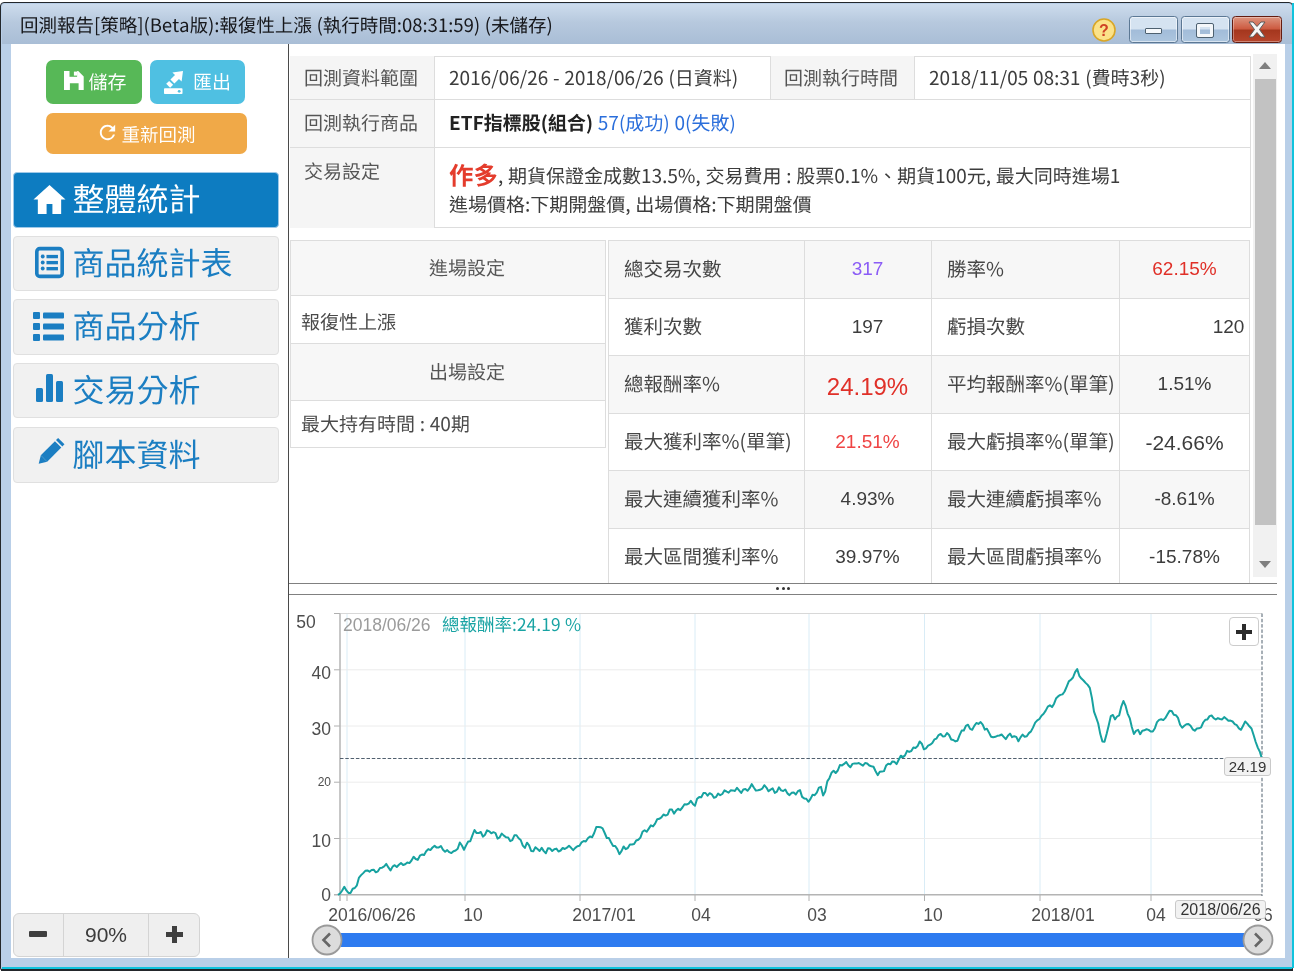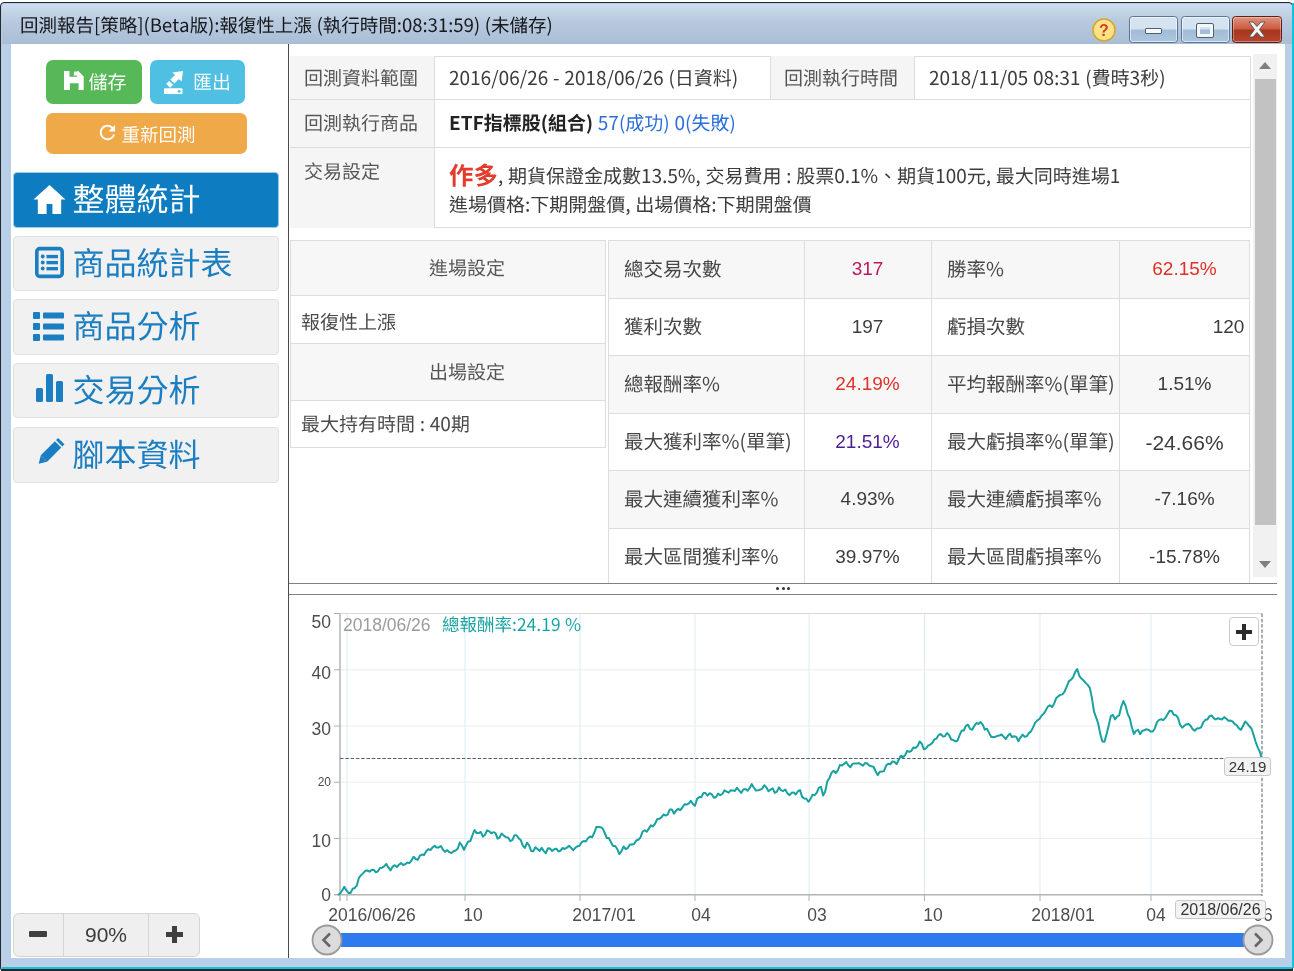--- a/index.html
+++ b/index.html
@@ -125,30 +125,30 @@
   <div class="abs" style="left:609px;top:470px;width:640px;height:57.5px;background:#f7f7f7;"></div>
   <div class="abs" style="left:608px;top:297.5px;width:642px;height:1px;background:#ddd;"></div>
   <div class="abs" style="left:608px;top:355px;width:642px;height:1px;background:#ddd;"></div>
   <div class="abs" style="left:608px;top:412.5px;width:642px;height:1px;background:#ddd;"></div>
   <div class="abs" style="left:608px;top:470px;width:642px;height:1px;background:#ddd;"></div>
   <div class="abs" style="left:608px;top:527.5px;width:642px;height:1px;background:#ddd;"></div>
   <div class="abs" style="left:804px;top:240px;width:1px;height:343px;background:#ddd;"></div>
   <div class="abs" style="left:931px;top:240px;width:1px;height:343px;background:#ddd;"></div>
   <div class="abs" style="left:1119px;top:240px;width:1px;height:343px;background:#ddd;"></div>
 
-  <div class="abs" style="left:804px;top:258px;width:127px;text-align:center;font-size:19px;color:#be185d;">317</div>
+  <div class="abs" style="left:804px;top:258px;width:127px;text-align:center;font-size:19px;color:#8b5cf6;">317</div>
   <div class="abs" style="left:1119px;top:258px;width:131px;text-align:center;font-size:19px;color:#e03028;">62.15%</div>
   <div class="abs" style="left:804px;top:315.5px;width:127px;text-align:center;font-size:19px;color:#3c3c3c;">197</div>
   <div class="abs" style="left:1119px;top:315.5px;width:131px;text-align:center;font-size:19px;color:#3c3c3c;margin-left:44px;">120</div>
-  <div class="abs" style="left:804px;top:373px;width:127px;text-align:center;font-size:19px;color:#e03028;">24.19%</div>
+  <div class="abs" style="left:804px;top:373px;width:127px;text-align:center;font-size:24px;color:#e03028;">24.19%</div>
   <div class="abs" style="left:1119px;top:373px;width:131px;text-align:center;font-size:19px;color:#3c3c3c;">1.51%</div>
-  <div class="abs" style="left:804px;top:430.5px;width:127px;text-align:center;font-size:19px;color:#4c1d95;">21.51%</div>
+  <div class="abs" style="left:804px;top:430.5px;width:127px;text-align:center;font-size:19px;color:#ef4444;">21.51%</div>
   <div class="abs" style="left:1119px;top:430.5px;width:131px;text-align:center;font-size:21px;color:#3c3c3c;">-24.66%</div>
   <div class="abs" style="left:804px;top:488px;width:127px;text-align:center;font-size:19px;color:#3c3c3c;">4.93%</div>
-  <div class="abs" style="left:1119px;top:488px;width:131px;text-align:center;font-size:19px;color:#3c3c3c;">-7.16%</div>
+  <div class="abs" style="left:1119px;top:488px;width:131px;text-align:center;font-size:19px;color:#3c3c3c;">-8.61%</div>
   <div class="abs" style="left:804px;top:545.5px;width:127px;text-align:center;font-size:19px;color:#3c3c3c;">39.97%</div>
   <div class="abs" style="left:1119px;top:545.5px;width:131px;text-align:center;font-size:19px;color:#3c3c3c;">-15.78%</div>
 
   <div class="abs" style="left:1253px;top:54px;width:24px;height:523px;background:#f1f1f1;"></div>
   <div class="abs" style="left:1259px;top:62px;width:0;height:0;border-left:6.5px solid transparent;border-right:6.5px solid transparent;border-bottom:7px solid #7f7f7f;"></div>
   <div class="abs" style="left:1254.5px;top:79px;width:21px;height:446px;background:#c2c2c2;"></div>
   <div class="abs" style="left:1259px;top:561px;width:0;height:0;border-left:6.5px solid transparent;border-right:6.5px solid transparent;border-top:7px solid #7f7f7f;"></div>
 
   <div class="abs" style="left:289px;top:582.5px;width:988px;height:1.4px;background:#808080;"></div>
   <div class="abs" style="left:289px;top:593.5px;width:988px;height:1.4px;background:#808080;"></div>
@@ -184,21 +184,21 @@
       <line x1="809.0" y1="895" x2="809.0" y2="901" stroke="#b0b0b0" stroke-width="1"></line>
       <line x1="924.5" y1="895" x2="924.5" y2="901" stroke="#b0b0b0" stroke-width="1"></line>
       <line x1="1040.0" y1="895" x2="1040.0" y2="901" stroke="#b0b0b0" stroke-width="1"></line>
       <line x1="1151.0" y1="895" x2="1151.0" y2="901" stroke="#b0b0b0" stroke-width="1"></line>
       <line x1="340" y1="758.5" x2="1262" y2="758.5" stroke="#51606f" stroke-width="1" stroke-dasharray="3.5 1.8"></line>
       <line x1="1262" y1="613.5" x2="1262" y2="896" stroke="#51606f" stroke-width="1" stroke-dasharray="3.5 1.8"></line>
       <polyline points="338.0,894.8 340.1,893.5 342.2,890.5 344.3,886.8 346.4,890.4 348.5,892.9 350.6,892.9 352.7,888.7 354.8,888.0 356.9,885.3 359.0,877.6 361.1,875.1 363.2,873.1 365.3,870.8 367.4,870.4 369.5,871.7 371.6,870.0 373.7,869.7 375.8,872.3 377.9,871.3 380.0,868.0 382.1,867.7 384.2,866.4 386.3,863.9 388.4,867.4 390.5,870.5 392.6,866.6 394.7,865.2 396.8,867.0 398.9,864.8 401.0,863.1 403.1,865.0 405.2,864.2 407.3,862.5 409.4,863.1 411.5,860.5 413.6,856.8 415.7,859.0 417.8,859.9 419.9,855.7 422.0,854.5 424.1,855.0 426.2,851.3 428.3,849.1 430.4,850.1 432.5,847.5 434.6,845.9 436.7,847.6 438.8,847.4 440.9,846.1 443.0,849.7 445.1,851.7 447.2,850.1 449.3,852.2 451.4,853.1 453.5,851.2 455.6,850.5 457.7,848.7 459.8,842.5 461.9,845.5 464.0,849.8 466.1,845.4 468.2,841.5 470.3,841.2 472.4,835.3 474.5,830.0 476.6,833.1 478.7,833.1 480.8,832.0 482.9,836.7 485.0,834.7 487.1,830.3 489.2,831.3 491.3,833.3 493.4,832.2 495.5,833.1 497.6,838.6 499.7,837.3 501.8,833.6 503.9,835.6 506.0,837.3 508.1,837.6 510.2,841.1 512.3,840.1 514.4,835.3 516.5,835.2 518.6,838.2 520.7,840.0 522.8,845.6 524.9,847.9 527.0,842.7 529.1,845.4 531.2,851.0 533.3,851.3 535.4,847.2 537.5,849.0 539.6,851.0 541.7,847.9 543.8,851.1 545.9,853.2 548.0,848.2 550.1,848.6 552.2,851.0 554.3,849.3 556.4,848.6 558.5,851.5 560.6,850.5 562.7,848.0 564.8,849.0 566.9,847.7 569.0,845.8 571.1,847.8 573.2,850.2 575.3,847.9 577.4,846.2 579.5,845.8 581.6,842.3 583.7,841.0 585.8,841.5 587.9,838.3 590.0,836.5 592.1,837.3 594.2,833.0 596.3,827.1 598.4,826.9 600.5,827.2 602.6,828.3 604.7,833.0 606.8,838.0 608.9,838.1 611.0,842.3 613.1,845.9 615.2,846.0 617.3,849.1 619.4,854.2 621.5,851.1 623.6,846.5 625.7,849.1 627.8,848.0 629.9,844.4 632.0,844.4 634.1,844.0 636.2,840.5 638.3,839.7 640.4,837.6 642.5,831.8 644.6,830.2 646.7,831.8 648.8,828.6 650.9,825.4 653.0,826.4 655.1,823.6 657.2,819.3 659.3,818.8 661.4,817.4 663.5,814.5 665.6,815.6 667.7,814.7 669.8,809.4 671.9,809.5 674.0,813.6 676.1,810.6 678.2,808.8 680.3,810.1 682.4,807.5 684.5,804.3 686.6,804.5 688.7,803.6 690.8,800.8 692.9,803.9 695.0,805.8 697.1,798.7 699.2,797.1 701.3,797.2 703.4,793.1 705.5,793.0 707.6,795.7 709.7,793.2 711.8,794.3 713.9,797.8 716.0,797.0 718.1,793.6 720.2,795.2 722.3,794.0 724.4,790.4 726.5,791.5 728.6,792.7 730.7,790.3 732.8,790.4 734.9,791.0 737.0,787.8 739.1,790.4 741.2,792.9 743.3,789.4 745.4,789.0 747.5,790.8 749.6,788.2 751.7,784.1 753.8,787.5 755.9,790.6 758.0,790.3 760.1,789.8 762.2,788.7 764.3,785.2 766.4,787.6 768.5,791.3 770.6,789.6 772.7,788.4 774.8,792.9 776.9,791.6 779.0,787.3 781.1,790.4 783.2,791.0 785.3,789.5 787.4,793.4 789.5,795.1 791.6,792.8 793.7,792.4 795.8,794.5 797.9,791.2 800.0,790.1 802.1,796.9 804.2,798.4 806.3,798.8 808.4,801.8 810.5,798.9 812.6,794.8 814.7,795.2 816.8,792.6 818.9,787.6 821.0,786.9 823.1,795.6 825.2,791.5 827.3,781.4 829.4,778.2 831.5,772.8 833.6,770.8 835.7,773.0 837.8,770.5 839.9,765.1 842.0,765.4 844.1,763.9 846.2,762.0 848.3,765.2 850.4,767.3 852.5,763.9 854.6,763.4 856.7,763.6 858.8,763.0 860.9,764.3 863.0,765.7 865.1,763.0 867.2,763.5 869.3,765.5 871.4,766.2 873.5,766.8 875.6,771.2 877.7,775.1 879.8,771.8 881.9,771.6 884.0,771.1 886.1,765.6 888.2,763.8 890.3,764.3 892.4,761.4 894.5,761.8 896.6,764.1 898.7,759.8 900.8,755.7 902.9,757.1 905.0,755.4 907.1,750.8 909.2,751.9 911.3,751.0 913.4,747.5 915.5,748.0 917.6,746.1 919.7,741.5 921.8,743.7 923.9,749.3 926.0,748.3 928.1,745.7 930.2,744.7 932.3,742.9 934.4,739.4 936.5,738.6 938.6,735.1 940.7,734.0 942.8,736.4 944.9,736.2 947.0,733.0 949.1,735.0 951.2,739.5 953.3,740.0 955.4,741.4 957.5,740.7 959.6,735.2 961.7,730.6 963.8,730.5 965.9,725.9 968.0,724.7 970.1,728.9 972.2,729.8 974.3,725.9 976.4,723.0 978.5,723.9 980.6,722.1 982.7,724.6 984.8,729.7 986.9,728.7 989.0,732.6 991.1,736.7 993.2,737.2 995.3,736.8 997.4,735.8 999.5,735.5 1001.6,734.5 1003.7,736.8 1005.8,739.1 1007.9,735.7 1010.0,733.6 1012.1,737.2 1014.2,736.2 1016.3,736.9 1018.4,741.3 1020.5,737.4 1022.6,734.6 1024.7,736.8 1026.8,736.3 1028.9,733.1 1031.0,731.4 1033.1,727.4 1035.2,722.6 1037.3,720.3 1039.4,719.0 1041.5,715.7 1043.6,713.8 1045.7,710.6 1047.8,706.6 1049.9,705.3 1052.0,707.1 1054.1,703.7 1056.2,698.2 1058.3,696.2 1060.4,694.9 1062.5,694.4 1064.6,691.5 1066.7,686.6 1068.8,681.4 1070.9,679.8 1073.0,677.5 1075.1,672.1 1077.2,669.1 1079.3,675.8 1081.4,678.6 1083.5,680.5 1085.6,682.9 1087.7,684.9 1089.8,687.9 1091.9,697.9 1094.0,711.7 1096.1,717.4 1098.2,723.5 1100.3,734.1 1102.4,741.5 1104.5,741.8 1106.6,734.1 1108.7,725.4 1110.8,716.1 1112.9,715.0 1115.0,719.4 1117.1,716.5 1119.2,715.3 1121.3,706.6 1123.4,701.0 1125.5,705.6 1127.6,713.6 1129.7,718.1 1131.8,727.0 1133.9,734.0 1136.0,730.9 1138.1,729.9 1140.2,734.2 1142.3,730.7 1144.4,730.3 1146.5,729.2 1148.6,729.9 1150.7,731.5 1152.8,731.5 1154.9,728.2 1157.0,722.1 1159.1,719.9 1161.2,719.3 1163.3,720.1 1165.4,717.9 1167.5,714.3 1169.6,710.7 1171.7,711.0 1173.8,714.8 1175.9,715.2 1178.0,717.9 1180.1,724.7 1182.2,727.7 1184.3,725.8 1186.4,724.2 1188.5,724.1 1190.6,725.7 1192.7,729.3 1194.8,730.7 1196.9,728.5 1199.0,728.3 1201.1,727.4 1203.2,722.5 1205.3,719.8 1207.4,719.4 1209.5,716.1 1211.6,715.5 1213.7,718.1 1215.8,719.5 1217.9,718.1 1220.0,719.0 1222.1,719.4 1224.2,717.1 1226.3,718.7 1228.4,720.8 1230.5,720.6 1232.6,721.5 1234.7,724.1 1236.8,725.2 1238.9,728.4 1241.0,729.8 1243.1,725.7 1245.2,721.5 1247.3,723.6 1249.4,726.3 1251.5,728.5 1253.6,735.0 1255.7,742.0 1257.8,747.6 1259.9,751.9 1262.0,758.9 1262.0,758.6" fill="none" stroke="#17a2a0" stroke-width="2" stroke-linejoin="round"></polyline>
     </svg>
 
   <div class="abs" style="left:343px;top:615px;font-size:17.5px;color:#9b9b9b;z-index:11;">2018/06/26</div>
-  <div class="abs" style="left:281px;top:612px;width:50px;text-align:right;font-size:17.5px;color:#4d4d4d;">50</div>
+  <div class="abs" style="left:281px;top:612px;width:50px;text-align:center;font-size:17.5px;color:#4d4d4d;">50</div>
   <div class="abs" style="left:281px;top:663px;width:50px;text-align:right;font-size:17.5px;color:#4d4d4d;">40</div>
   <div class="abs" style="left:281px;top:719px;width:50px;text-align:right;font-size:17.5px;color:#4d4d4d;">30</div>
   <div class="abs" style="left:281px;top:775px;width:50px;text-align:right;font-size:12px;color:#4d4d4d;">20</div>
   <div class="abs" style="left:281px;top:831px;width:50px;text-align:right;font-size:17.5px;color:#4d4d4d;">10</div>
   <div class="abs" style="left:281px;top:885px;width:50px;text-align:right;font-size:17.5px;color:#4d4d4d;">0</div>
 
   <div class="abs" style="left:272px;top:905px;width:200px;text-align:center;font-size:17.5px;color:#4d4d4d;">2016/06/26</div>
   <div class="abs" style="left:373px;top:905px;width:200px;text-align:center;font-size:17.5px;color:#4d4d4d;">10</div>
   <div class="abs" style="left:504px;top:905px;width:200px;text-align:center;font-size:17.5px;color:#4d4d4d;">2017/01</div>
   <div class="abs" style="left:601px;top:905px;width:200px;text-align:center;font-size:17.5px;color:#4d4d4d;">04</div>

